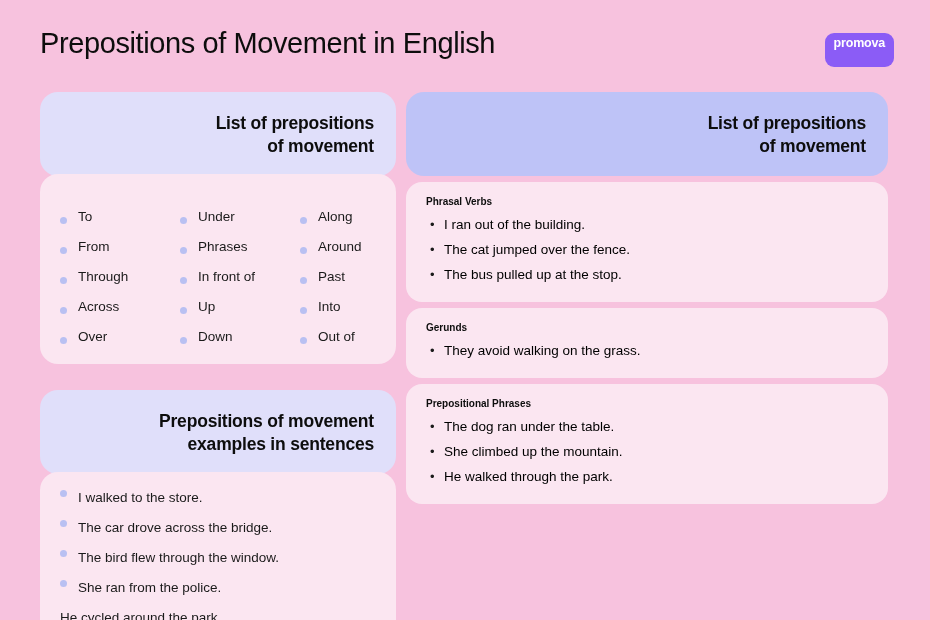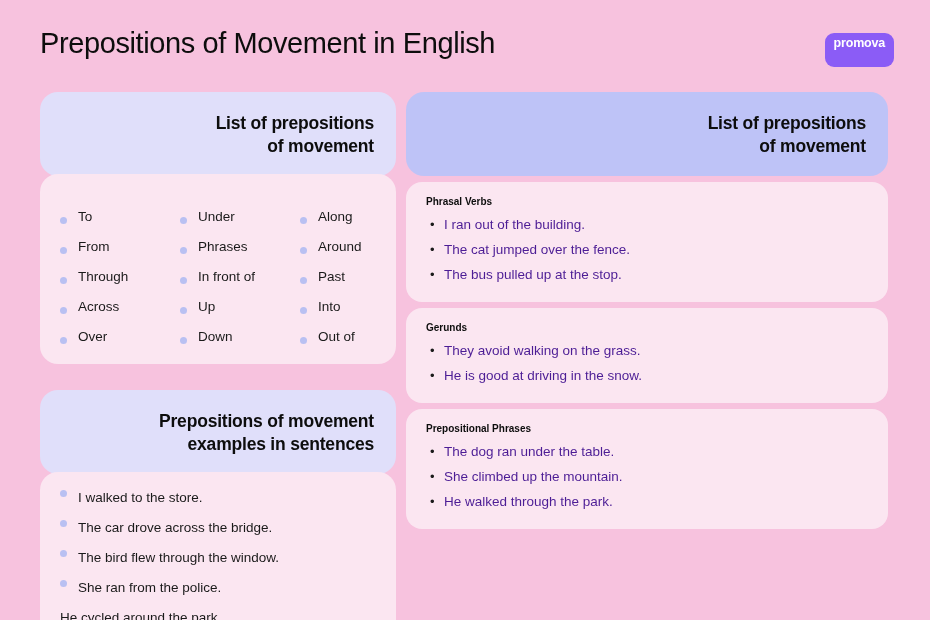--- a/index.html
+++ b/index.html
@@ -140,21 +140,21 @@
     font-size: 10px;
     font-weight: bold;
     color: #0d0d0d;
     margin-bottom: 5px;
   }
 
   .card-item {
     display: flex;
     align-items: flex-start;
     font-size: 13.5px;
-    color: #4c1d95;
+    color: #000000;
     line-height: 25px;
     padding-left: 18px;
     position: relative;
   }
 
   .card-item::before {
     content: "\2022";
     position: absolute;
     left: 4px;
     top: 0;
@@ -291,21 +291,20 @@
   <div class="card">
     <div class="card-title">Phrasal Verbs</div>
     <div class="card-item">I ran out of the building.</div>
     <div class="card-item">The cat jumped over the fence.</div>
     <div class="card-item">The bus pulled up at the stop.</div>
   </div>
 
   <div class="card">
     <div class="card-title">Gerunds</div>
     <div class="card-item">They avoid walking on the grass.</div>
-    <div class="card-item">He is good at driving in the snow.</div>
   </div>
 
   <div class="card">
     <div class="card-title">Prepositional Phrases</div>
     <div class="card-item">The dog ran under the table.</div>
     <div class="card-item">She climbed up the mountain.</div>
     <div class="card-item">He walked through the park.</div>
   </div>
 
 </div>

